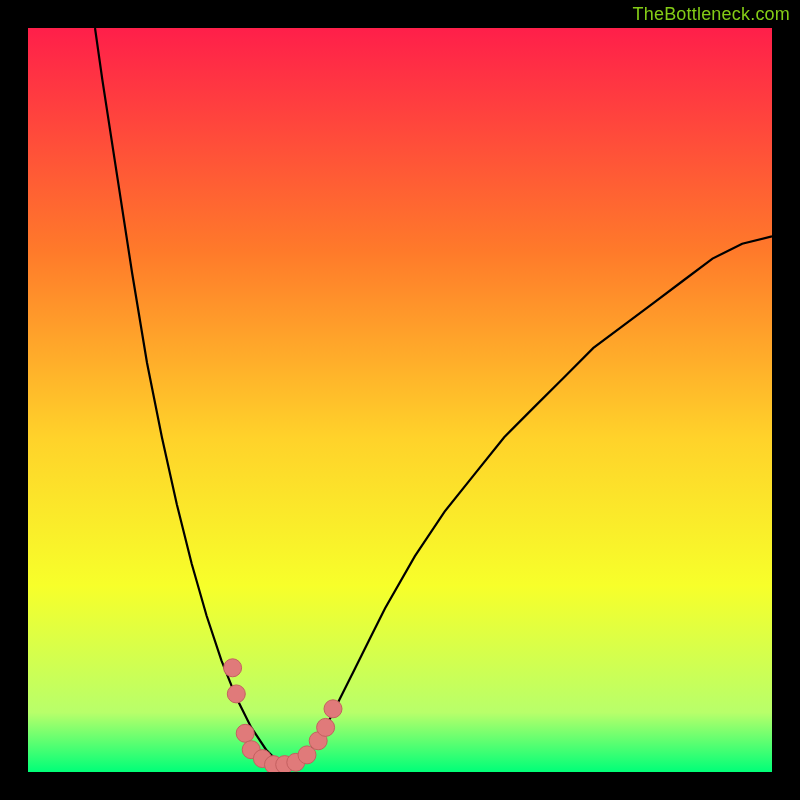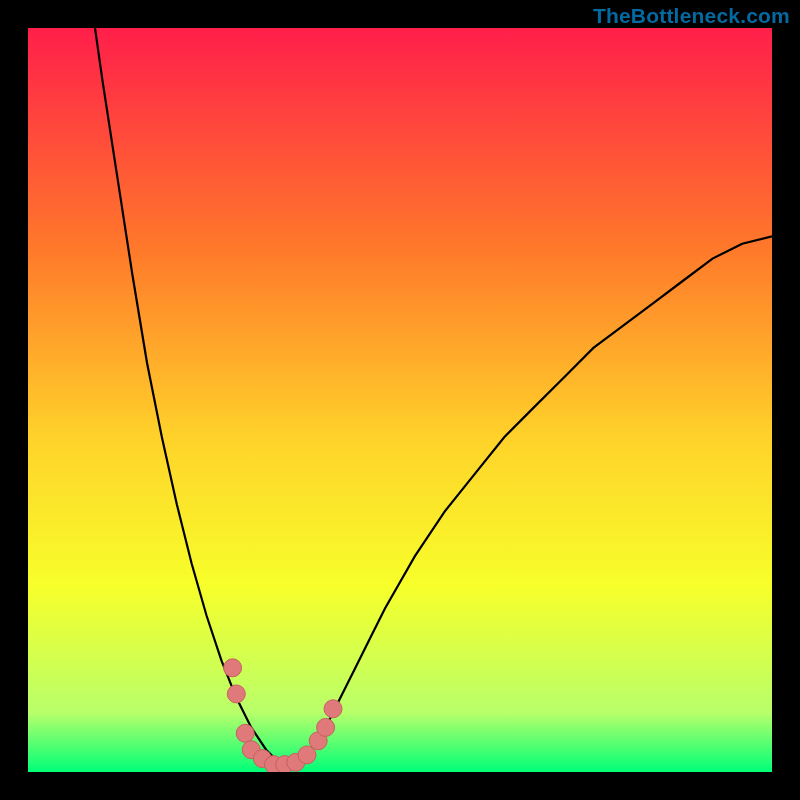--- a/index.html
+++ b/index.html
@@ -23,23 +23,23 @@
     position: absolute;
     left: 0;
     top: 0;
     width: 744px;
     height: 744px;
   }
   .watermark {
     position: absolute;
     top: 4px;
     right: 10px;
-    color: #0369a1;
-    font-size: 21px;
-    font-weight: 700;
+    color: #84cc16;
+    font-size: 18px;
+    font-weight: 400;
     letter-spacing: 0.2px;
   }
   svg {
     display: block;
   }
 </style>
 </head>
 <body>
 
 <div class="watermark">TheBottleneck.com</div>

